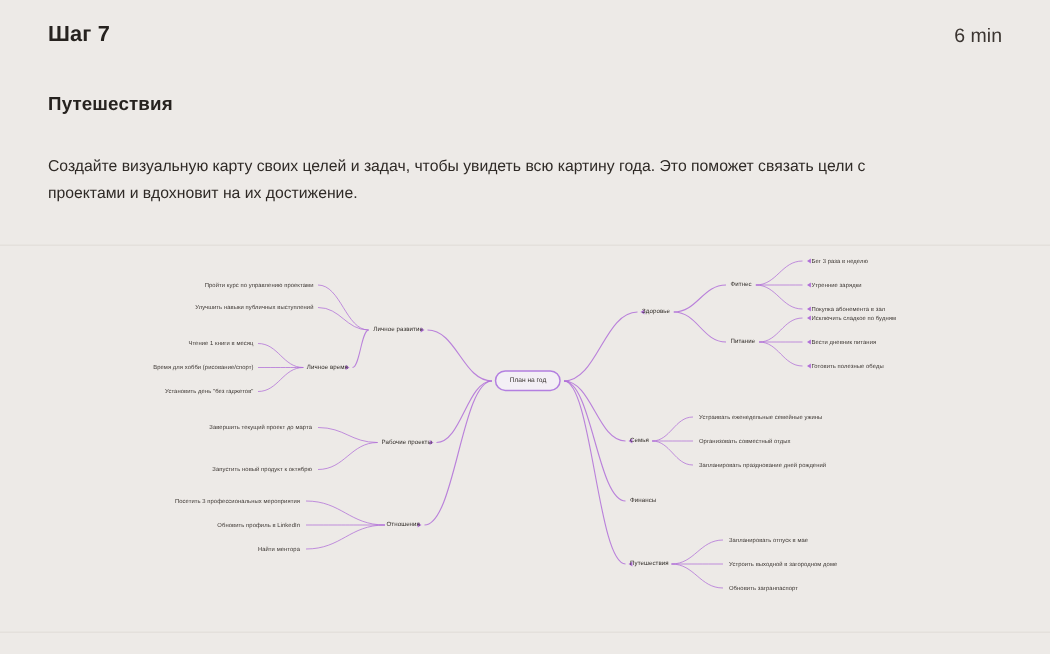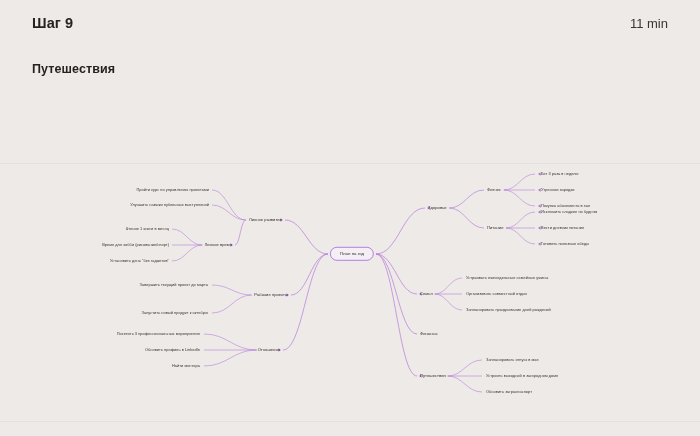--- a/index.html
+++ b/index.html
@@ -58,26 +58,27 @@
     white-space:nowrap;
     line-height:1;
   }
 </style>
 </head>
 <body>
 
 <div class="page">
 
   <div class="header">
-    <div class="step-title">Шаг 9</div>
-    <div class="duration">11 min</div>
+    <div class="step-title">Шаг 7</div>
+    <div class="duration">6 min</div>
   </div>
 
   <div class="intro">
     <h2 class="section-title">Путешествия</h2>
+    <p class="section-body">Создайте визуальную карту своих целей и задач, чтобы увидеть всю картину года. Это поможет связать цели с проектами и вдохновит на их достижение.</p>
   </div>
 
   <div class="canvas">
     <svg id="mm-svg" viewBox="0 0 700 257">
         <path d="M 376 90 C 398.05 90, 402.95 44, 425 44" fill="none" stroke="#b06fd8" stroke-width="0.75" opacity="0.85"></path>
         <path d="M 449.2 44 C 464.86 44, 468.34 26, 484 26" fill="none" stroke="#b06fd8" stroke-width="0.7" opacity="0.85"></path>
         <path d="M 503.9 26 C 517.895 26, 521.005 10, 535 10" fill="none" stroke="#b06fd8" stroke-width="0.6" opacity="0.85"></path>
         <path d="M 538 10 L 540.6 8.31 L 540.6 11.69 Z" fill="#b06fd8"></path>
         <path d="M 503.9 26 C 517.895 26, 521.005 26, 535 26" fill="none" stroke="#b06fd8" stroke-width="0.6" opacity="0.85"></path>
         <path d="M 538 26 L 540.6 24.31 L 540.6 27.69 Z" fill="#b06fd8"></path>

